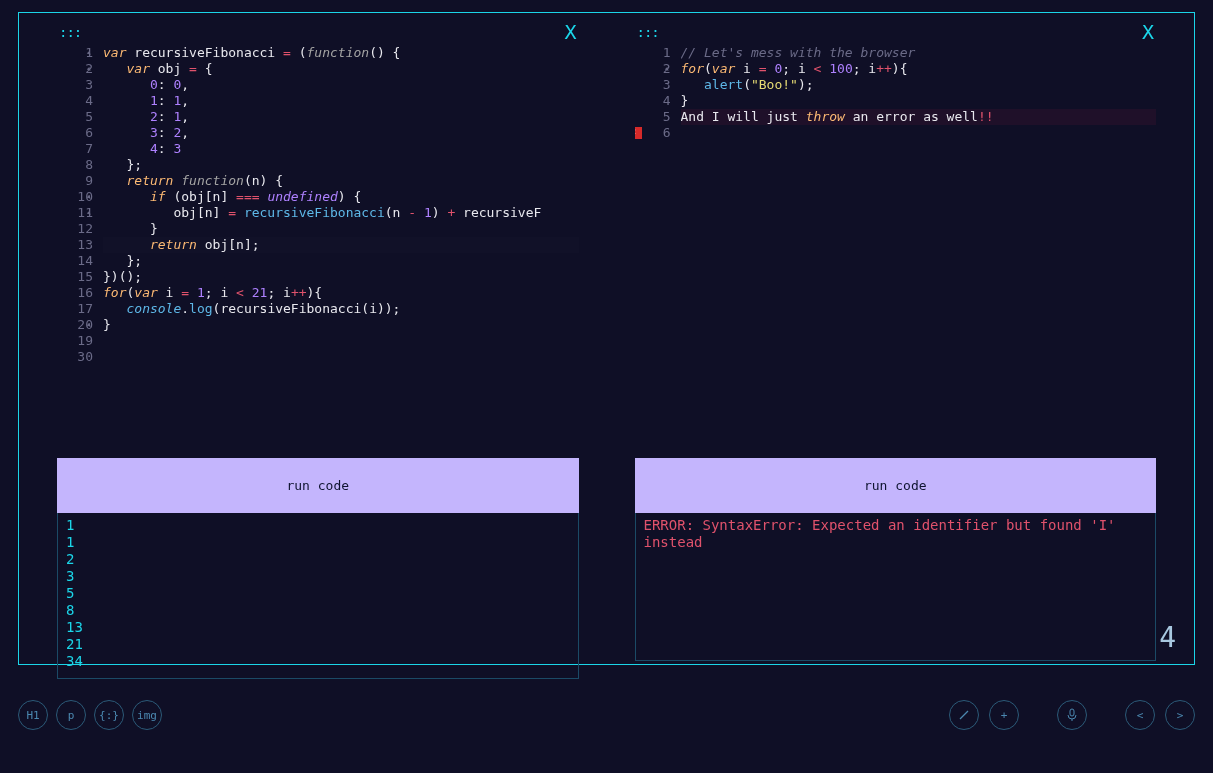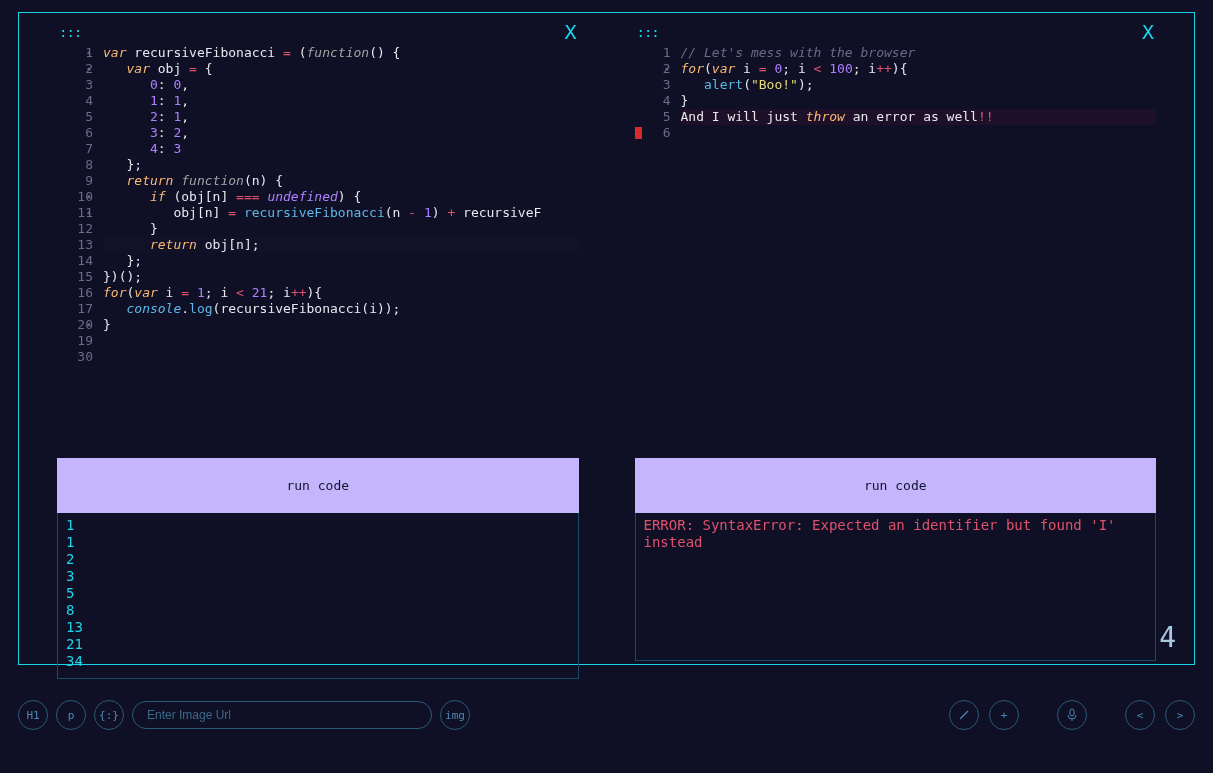--- a/index.html
+++ b/index.html
@@ -269,21 +269,20 @@
   </div>
 
   <div class="slide-num">4</div>
 </div>
 
 <div class="toolbar">
   <div class="tb-left">
     <div class="circ">H1</div>
     <div class="circ">p</div>
     <div class="circ">{:}</div>
-    <input class="urlbox" placeholder="Enter Image Url" style="">
     <div class="circ">img</div>
   </div>
   <div class="tb-right">
     <div class="circ pen">
       <svg width="12" height="12" viewBox="0 0 12 12" fill="none">
           <path d="M2 10 L10 2" stroke="#4b88b0" stroke-width="1.3"></path>
         </svg>
     </div>
     <div class="circ">+</div>
     <div style="width:18px"></div>

